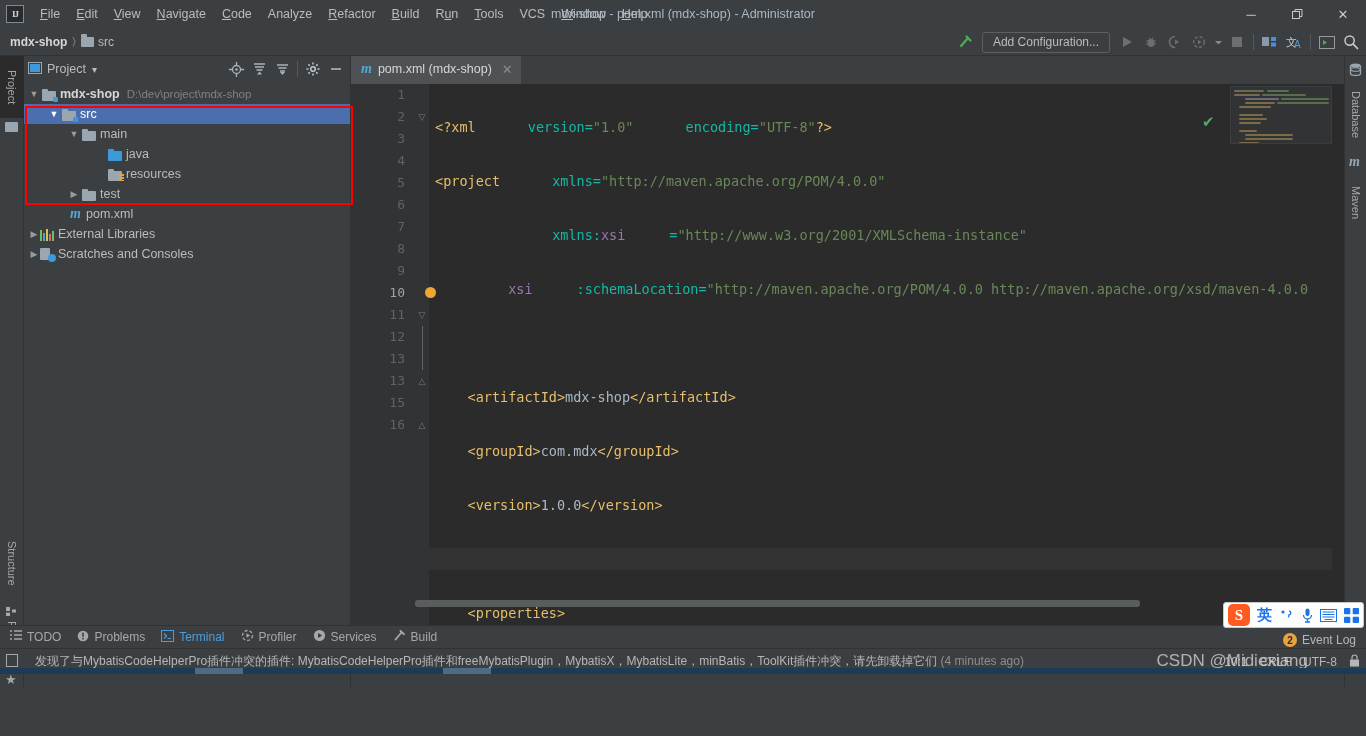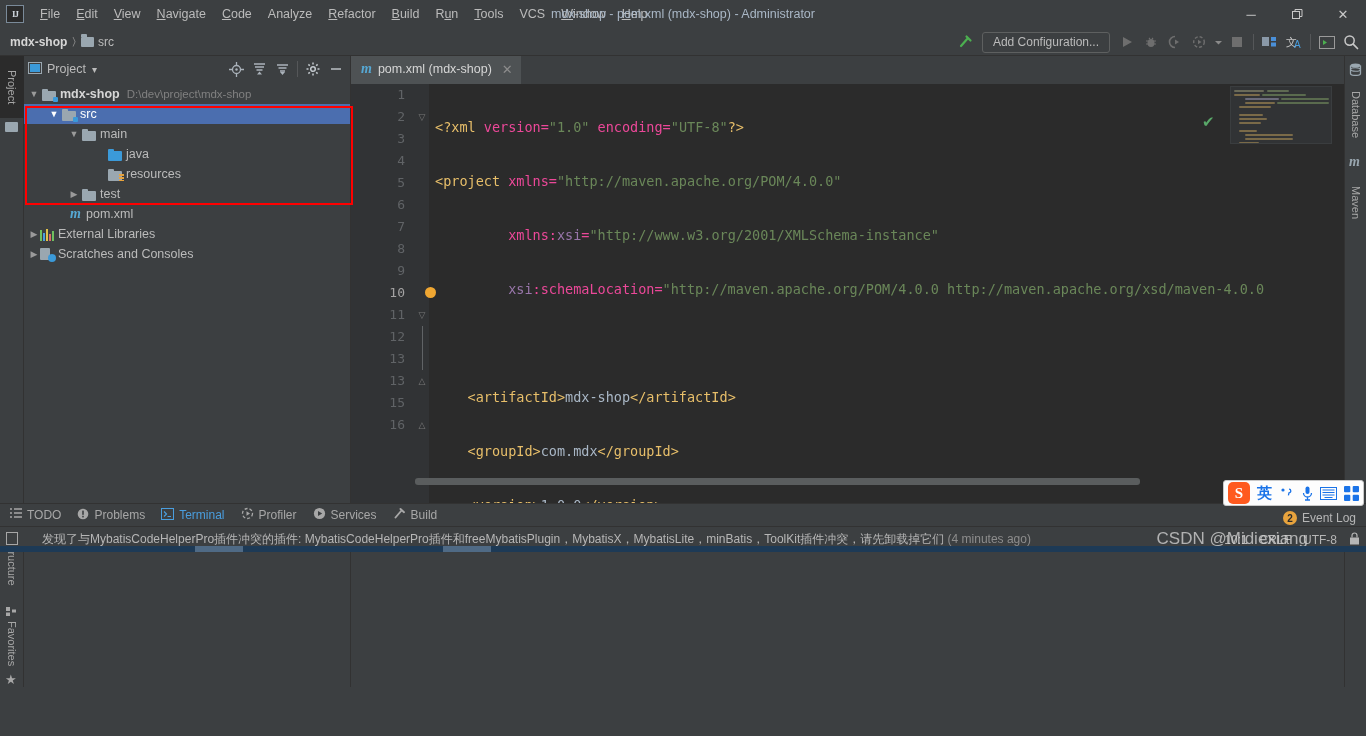--- a/index.html
+++ b/index.html
@@ -3,21 +3,21 @@
 <meta charset="utf-8">
 <style>
   * { box-sizing: border-box; margin: 0; padding: 0; }
   html, body {
     width: 1366px; height: 736px;
     overflow: hidden;
     background: #3c3f41;
     font-family: "Liberation Sans", sans-serif;
     -webkit-font-smoothing: antialiased;
   }
-  #app { position: relative; width: 1366px; height: 552px; }
+  #app { position: relative; width: 1366px; height: 674px; }
 
   
   .menubar {
     position: absolute; left: 0; top: 0; width: 1366px; height: 28px;
     background: #3c3f41; display: flex; align-items: center;
   }
   .ij-logo {
     width: 18px; height: 18px; margin-left: 6px; margin-right: 8px;
     border: 1px solid #7a8a99; background: #2b2b2b;
     display: flex; align-items: center; justify-content: center;
@@ -178,21 +178,21 @@
   }
   .fline { position:absolute; left:7px; width:1px; background:#606366; }
   .code-lines {
     position: absolute; left: 78px; top: 0; right: 0; bottom: 0;
     font-family: "DejaVu Sans Mono", monospace; font-size: 13.5px;
     white-space: pre; overflow: hidden;
   }
   .cl { height: 22px; line-height: 22px; color: #a9b7c6; padding-left: 6px; }
   .cl.hl { background: #323232; }
   .tag { color: #e8bf6a; }
-  .attr { color: #ec4899; }
+  .attr { color: #14b8a6; margin-left: 44px; }
   .attrns { color: #9876aa; }
   .str { color: #6a8759; }
   .txt { color: #a9b7c6; }
   .minimap {
     position: absolute; right: 12px; top: 2px; width: 102px; height: 58px;
     background: #313335; border: 1px solid #3a3d3f; overflow: hidden;
   }
   .mm { position: absolute; height: 2px; border-radius: 1px; }
   .check-ok {
     position: absolute; right: 128px; top: 31px; width: 14px; height: 14px;
@@ -219,21 +219,21 @@
     background: #3c3f41; display: flex; align-items: center; padding-left: 10px;
     gap: 16px; border-top: 1px solid #323232;
   }
   .tw { display: flex; align-items: center; gap: 5px; color: #a7a7a7; font-size: 12px; }
   .tw.active { color: #4a9ede; }
   .statusbar {
     position: absolute; left: 0; bottom: 0; width: 1366px; height: 26px;
     background: #3c3f41; display: flex; align-items: center; padding: 0 6px;
     color: #a7a7a7; font-size: 12px; border-top: 1px solid #323232;
   }
-  .status-msg { margin-left: 23px; color: #b6b6b6; white-space: nowrap; overflow: hidden; }
+  .status-msg { margin-left: 16px; color: #b6b6b6; white-space: nowrap; overflow: hidden; }
   .status-msg .ago { color: #8d8d8d; }
   .status-right {
     margin-left: auto; display: flex; align-items: center; gap: 12px;
     color: #b6b6b6; white-space: nowrap;
   }
   .eventlog {
     position: absolute; right: 10px; bottom: 27px; display: flex;
     align-items: center; gap: 5px; color: #b6b6b6; font-size: 12px;
   }
   .badge {

